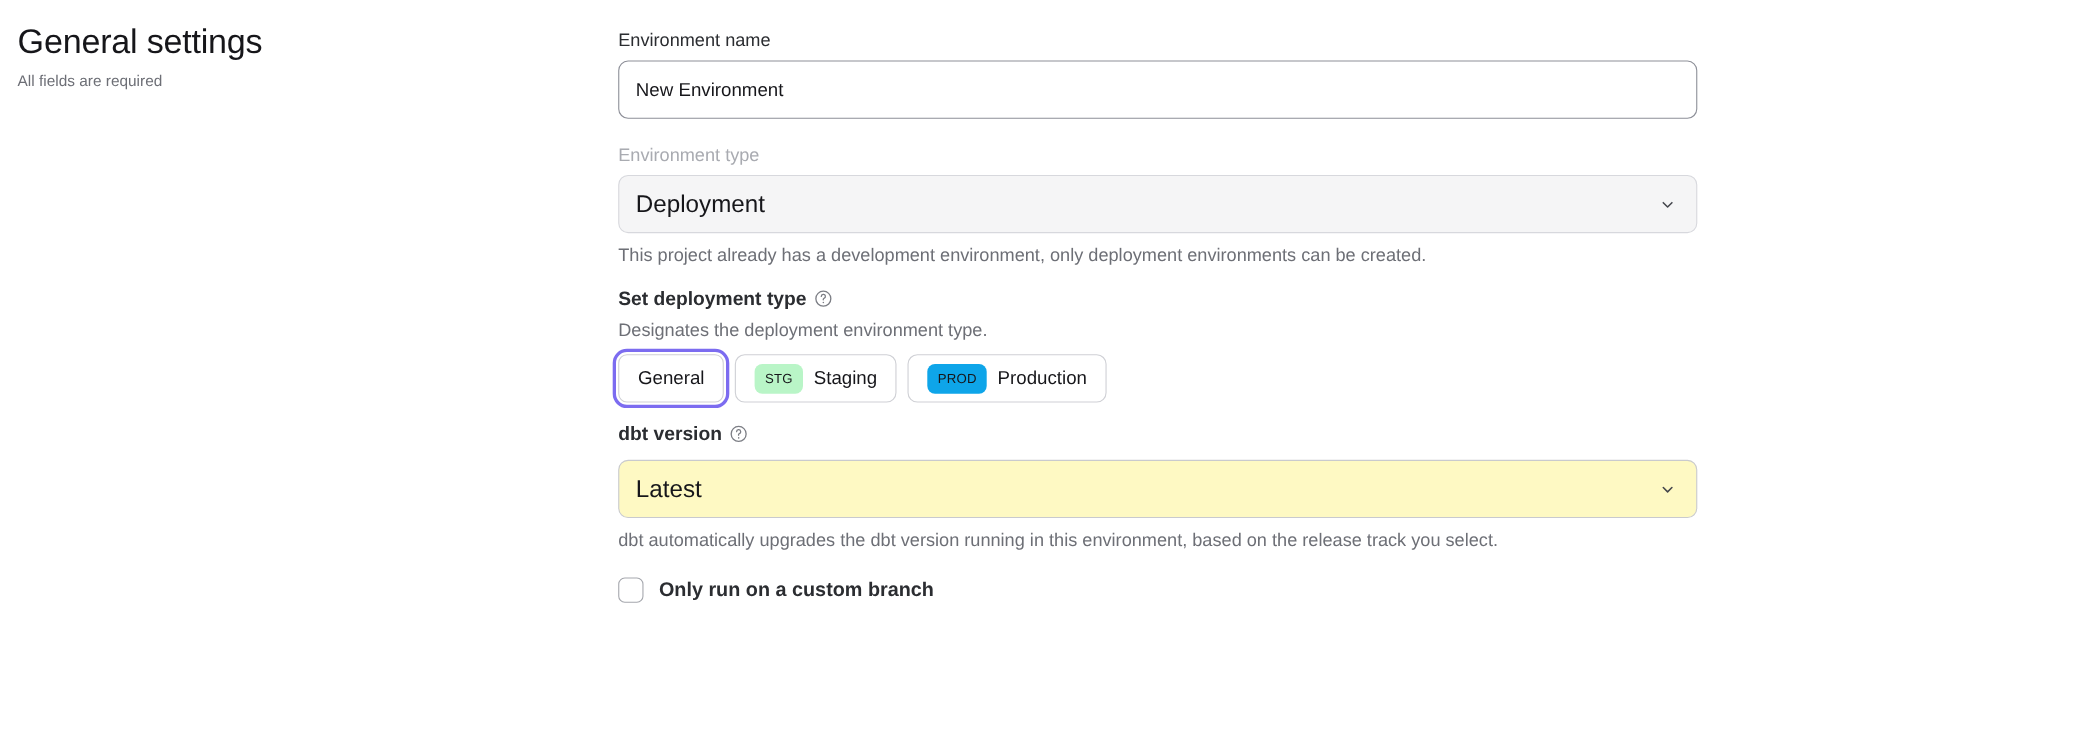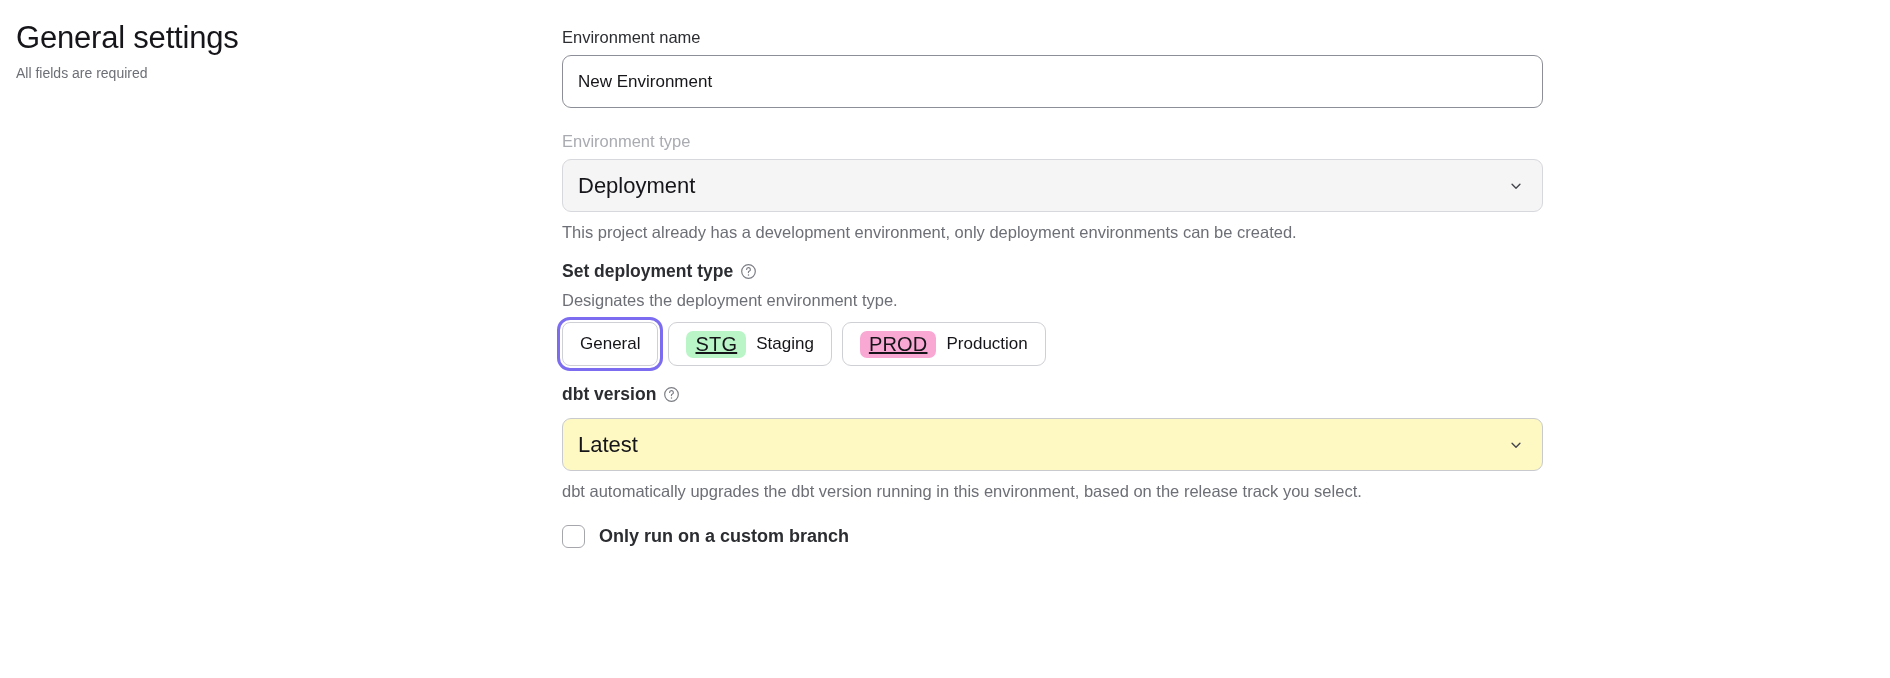--- a/index.html
+++ b/index.html
@@ -168,28 +168,27 @@
     outline-offset: 2px;
     border-radius: 8px;
   }
   .seg-badge {
     display: inline-flex;
     align-items: center;
     justify-content: center;
     height: 27px;
     padding: 0 9px;
     border-radius: 7px;
-    font-size: 20px;
+    font-size: 12px;
     font-weight: 400;
     color: #16161a;
     letter-spacing: 0.2px;
-    text-decoration: underline;
   }
   .seg-badge.stg { background: #b9f5c7; }
-  .seg-badge.prod { background: #f9a8d4; }
+  .seg-badge.prod { background: #0ea5e9; }
 
   
   .check-row {
     display: flex;
     align-items: center;
     gap: 14px;
     margin-top: 22px;
   }
   .checkbox {
     width: 23px;

